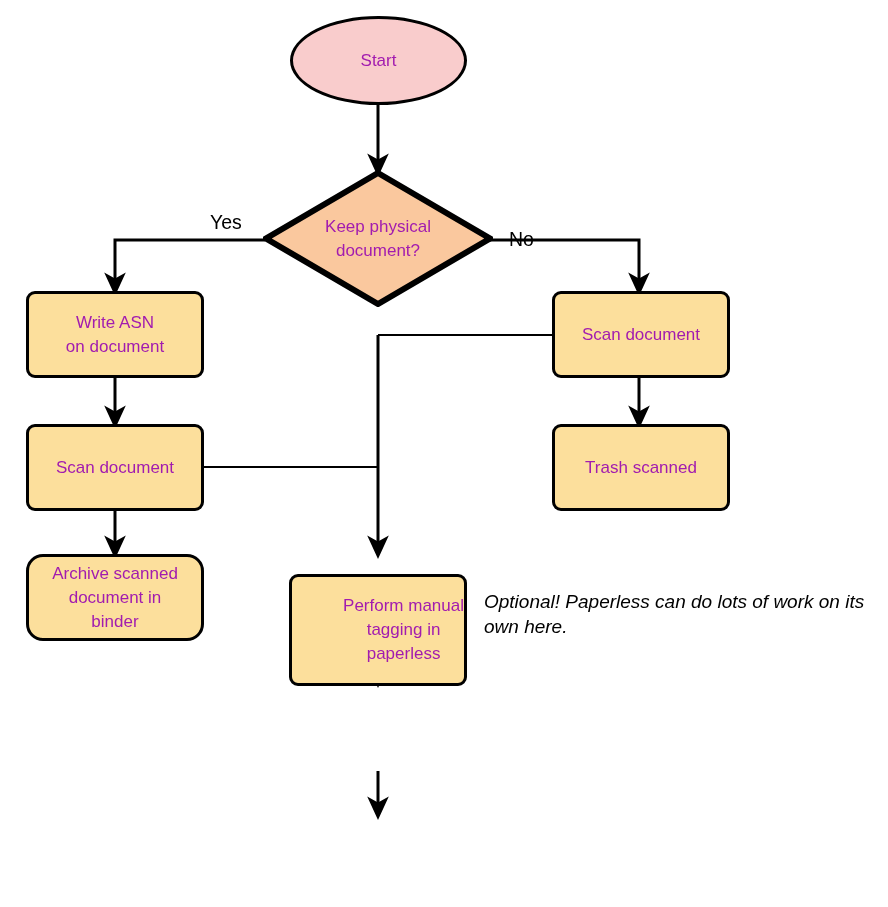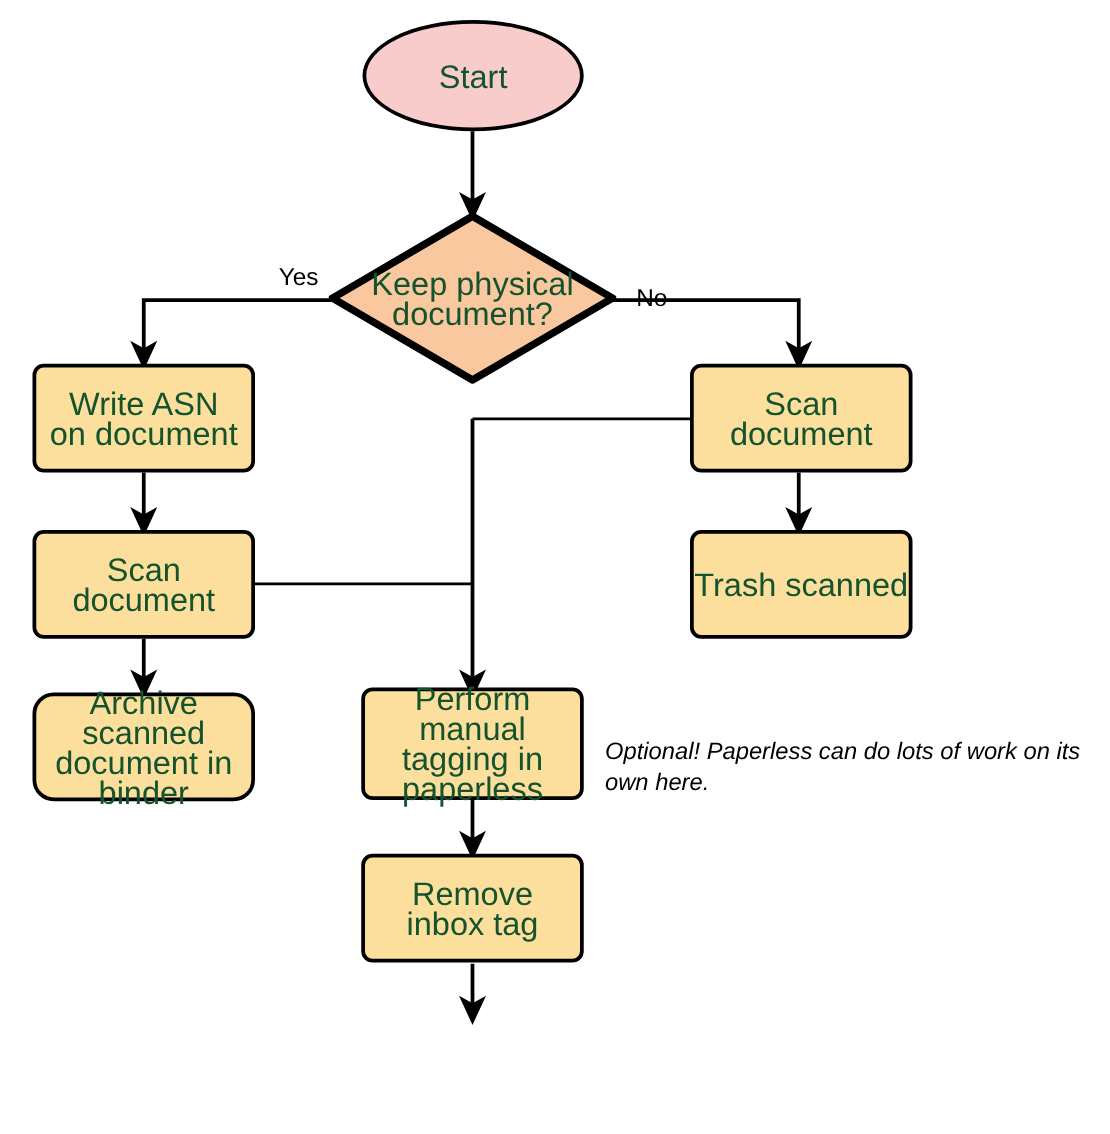--- a/index.html
+++ b/index.html
@@ -25,22 +25,22 @@
     width: 888px;
     height: 907px;
   }
   .node {
     position: absolute;
     box-sizing: border-box;
     display: flex;
     align-items: center;
     justify-content: center;
     text-align: center;
-    color: #14532d;
-    font-size: 26px;
+    color: #a21caf;
+    font-size: 17px;
     line-height: 24px;
     z-index: 3;
     white-space: pre-line;
   }
   .node-process {
     border: 3.5px solid #000000;
     border-radius: 9px;
     background: #fcdf9c;
   }
   .node-terminal {
@@ -148,31 +148,27 @@
   </div>
 
   <div class="node node-process" style="left:552px; top:291px; width:178px; height:87px;">
     <span>Scan document</span>
   </div>
 
   <div class="node node-process" style="left:552px; top:424px; width:178px; height:87px;">
     <span>Trash scanned</span>
   </div>
 
-  <div class="node node-process" style="left:289px; top:550px; width:178px; height:90px;">
+  <div class="node node-process" style="left:289px; top:574px; width:178px; height:112px;justify-content:flex-end;">
     <span>Perform manual
 tagging in
 paperless</span>
   </div>
 
-  <div class="node node-process" style="left:289px; top:683px; width:178px; height:87px;">
-    <span>Remove
-inbox tag</span>
-  </div>
 
 
-  <div class="edge-label" style="left:210px; top:211px;margin-left:13px;">Yes</div>
+  <div class="edge-label" style="left:210px; top:211px;">Yes</div>
 
   <div class="edge-label" style="left:509px; top:228px;">No</div>
 
   <div class="note" style="left:484px; top:589px; width:420px;">Optional! Paperless can do lots of work on its own here.</div>
 
 </div>
 
 </body></html>

